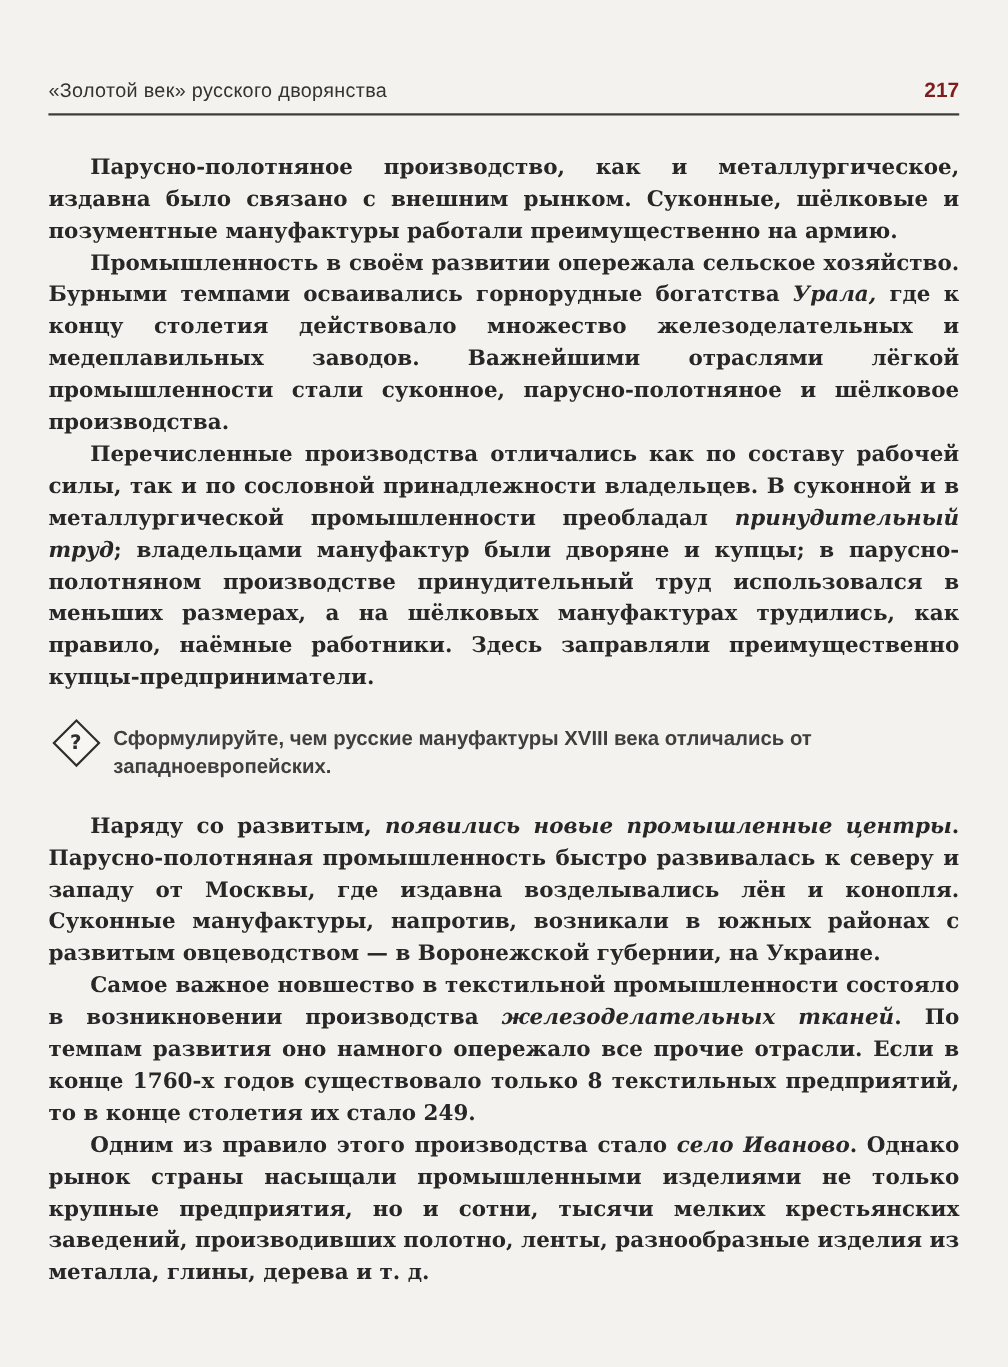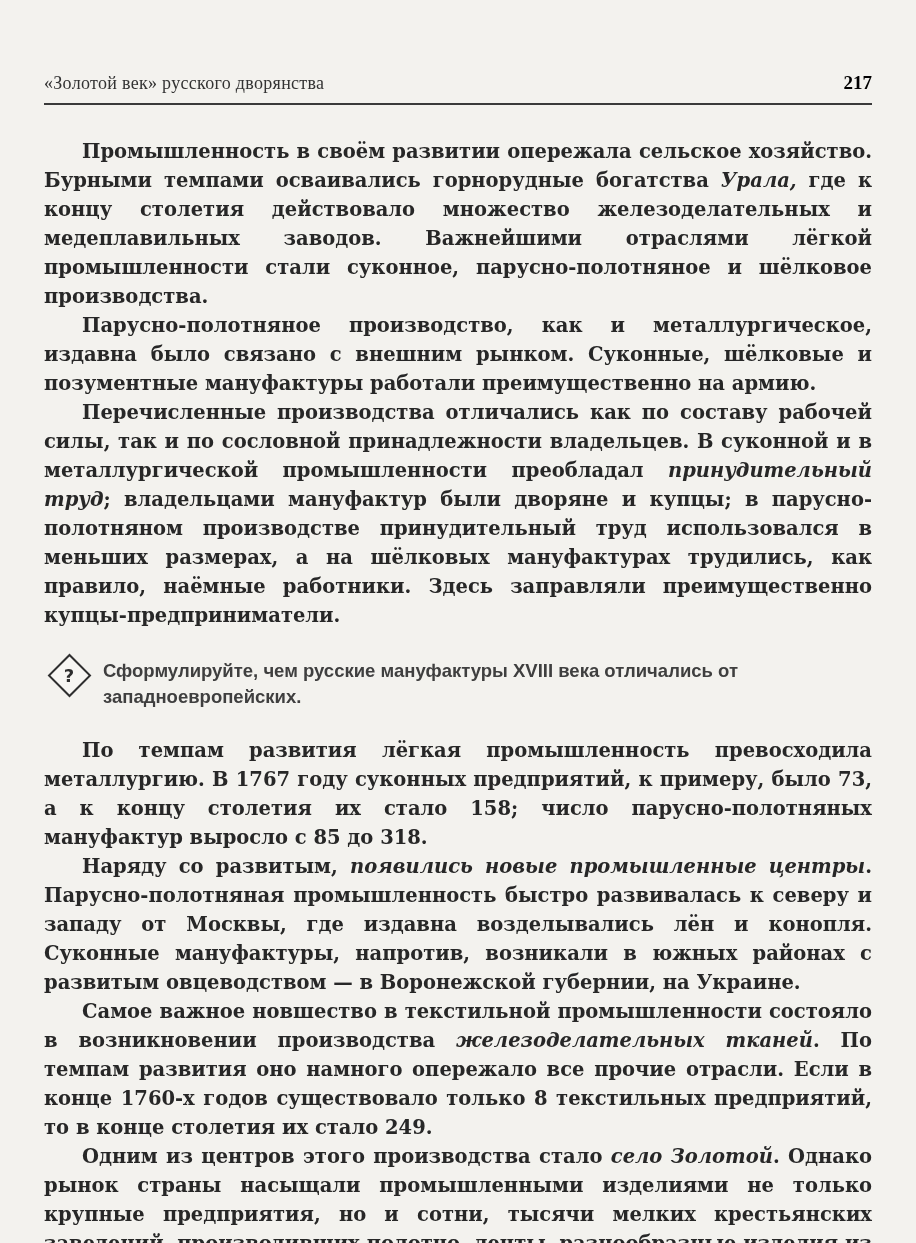--- a/index.html
+++ b/index.html
@@ -17,31 +17,31 @@
   .page {
     box-sizing: border-box;
     width: 916px;
     height: 1243px;
     padding: 72px 44px 30px 44px;
   }
   .page-header {
     display: flex;
     justify-content: space-between;
     align-items: baseline;
-    font-family: Liberation Serif, serif;
+    font-family: Liberation Sans, sans-serif;
     font-size: 18px;
     color: #333;
   }
   .page-header .running-title {
     letter-spacing: 0.3px;
   }
   .page-header .page-number {
     font-weight: bold;
     font-size: 19px;
-    color: #000000;
+    color: #7f1d1d;
   }
   .header-rule {
     border: none;
     border-top: 2px solid #3a3a3a;
     margin: 9px 0 0 0;
   }
   .body-text {
     margin-top: 32px;
     font-size: 19.5px;
     line-height: 29px;
@@ -101,33 +101,32 @@
 
   <div class="page-header">
     <span class="running-title">«Золотой век» русского дворянства</span>
     <span class="page-number">217</span>
   </div>
   <hr class="header-rule">
 
   <div class="body-text">
 
     <div id="paras-top">
+        <p class="para"><span>Парусно-полотняное производство, как и металлургическое, издавна было связано с внешним рынком. Суконные, шёлковые и позументные мануфактуры работали преимущественно на армию.</span></p>
         <p class="para"><span>Промышленность в своём развитии опережала сельское хозяйство. Бурными темпами осваивались горнорудные богатства </span><i>Урала,</i><span> где к концу столетия действовало множество железоделательных и медеплавильных заводов. Важнейшими отраслями лёгкой промышленности стали суконное, парусно-полотняное и шёлковое производства.</span></p>
-        <p class="para"><span>Парусно-полотняное производство, как и металлургическое, издавна было связано с внешним рынком. Суконные, шёлковые и позументные мануфактуры работали преимущественно на армию.</span></p>
         <p class="para"><span>Перечисленные производства отличались как по составу рабочей силы, так и по сословной принадлежности владельцев. В суконной и в металлургической промышленности преобладал </span><i>принудительный труд</i><span>; владельцами мануфактур были дворяне и купцы; в парусно-полотняном производстве принудительный труд использовался в меньших размерах, а на шёлковых мануфактурах трудились, как правило, наёмные работники. Здесь заправляли преимущественно купцы-предприниматели.</span></p>
       </div>
 
     <div class="question-block">
       <span class="q-icon">
         <span class="glyph">?</span>
       </span>
       <span class="question-text">Сформулируйте, чем русские мануфактуры XVIII века отличались от западноевропейских.</span>
     </div>
 
     <div id="paras-bottom">
-        <p class="para"><span>По темпам развития лёгкая промышленность превосходила металлургию. В 1767 году суконных предприятий, к примеру, было 73, а к концу столетия их стало 158; число парусно-полотняных мануфактур выросло с 85 до 318.</span></p>
         <p class="para"><span>Наряду со развитым, </span><i>появились новые промышленные центры</i><span>. Парусно-полотняная промышленность быстро развивалась к северу и западу от Москвы, где издавна возделывались лён и конопля. Суконные мануфактуры, напротив, возникали в южных районах с развитым овцеводством — в Воронежской губернии, на Украине.</span></p>
         <p class="para"><span>Самое важное новшество в текстильной промышленности состояло в возникновении производства </span><i>железоделательных тканей</i><span>. По темпам развития оно намного опережало все прочие отрасли. Если в конце 1760-х годов существовало только 8 текстильных предприятий, то в конце столетия их стало 249.</span></p>
-        <p class="para"><span>Одним из центров этого производства стало </span><i>село Золотой</i><span>. Однако рынок страны насыщали промышленными изделиями не только крупные предприятия, но и сотни, тысячи мелких крестьянских заведений, производивших полотно, ленты, разнообразные изделия из металла, глины, дерева и т. д.</span></p>
+        <p class="para"><span>Одним из правило этого производства стало </span><i>село Иваново</i><span>. Однако рынок страны насыщали промышленными изделиями не только крупные предприятия, но и сотни, тысячи мелких крестьянских заведений, производивших полотно, ленты, разнообразные изделия из металла, глины, дерева и т. д.</span></p>
       </div>
 
   </div>
 </div>
 
 </body></html>

